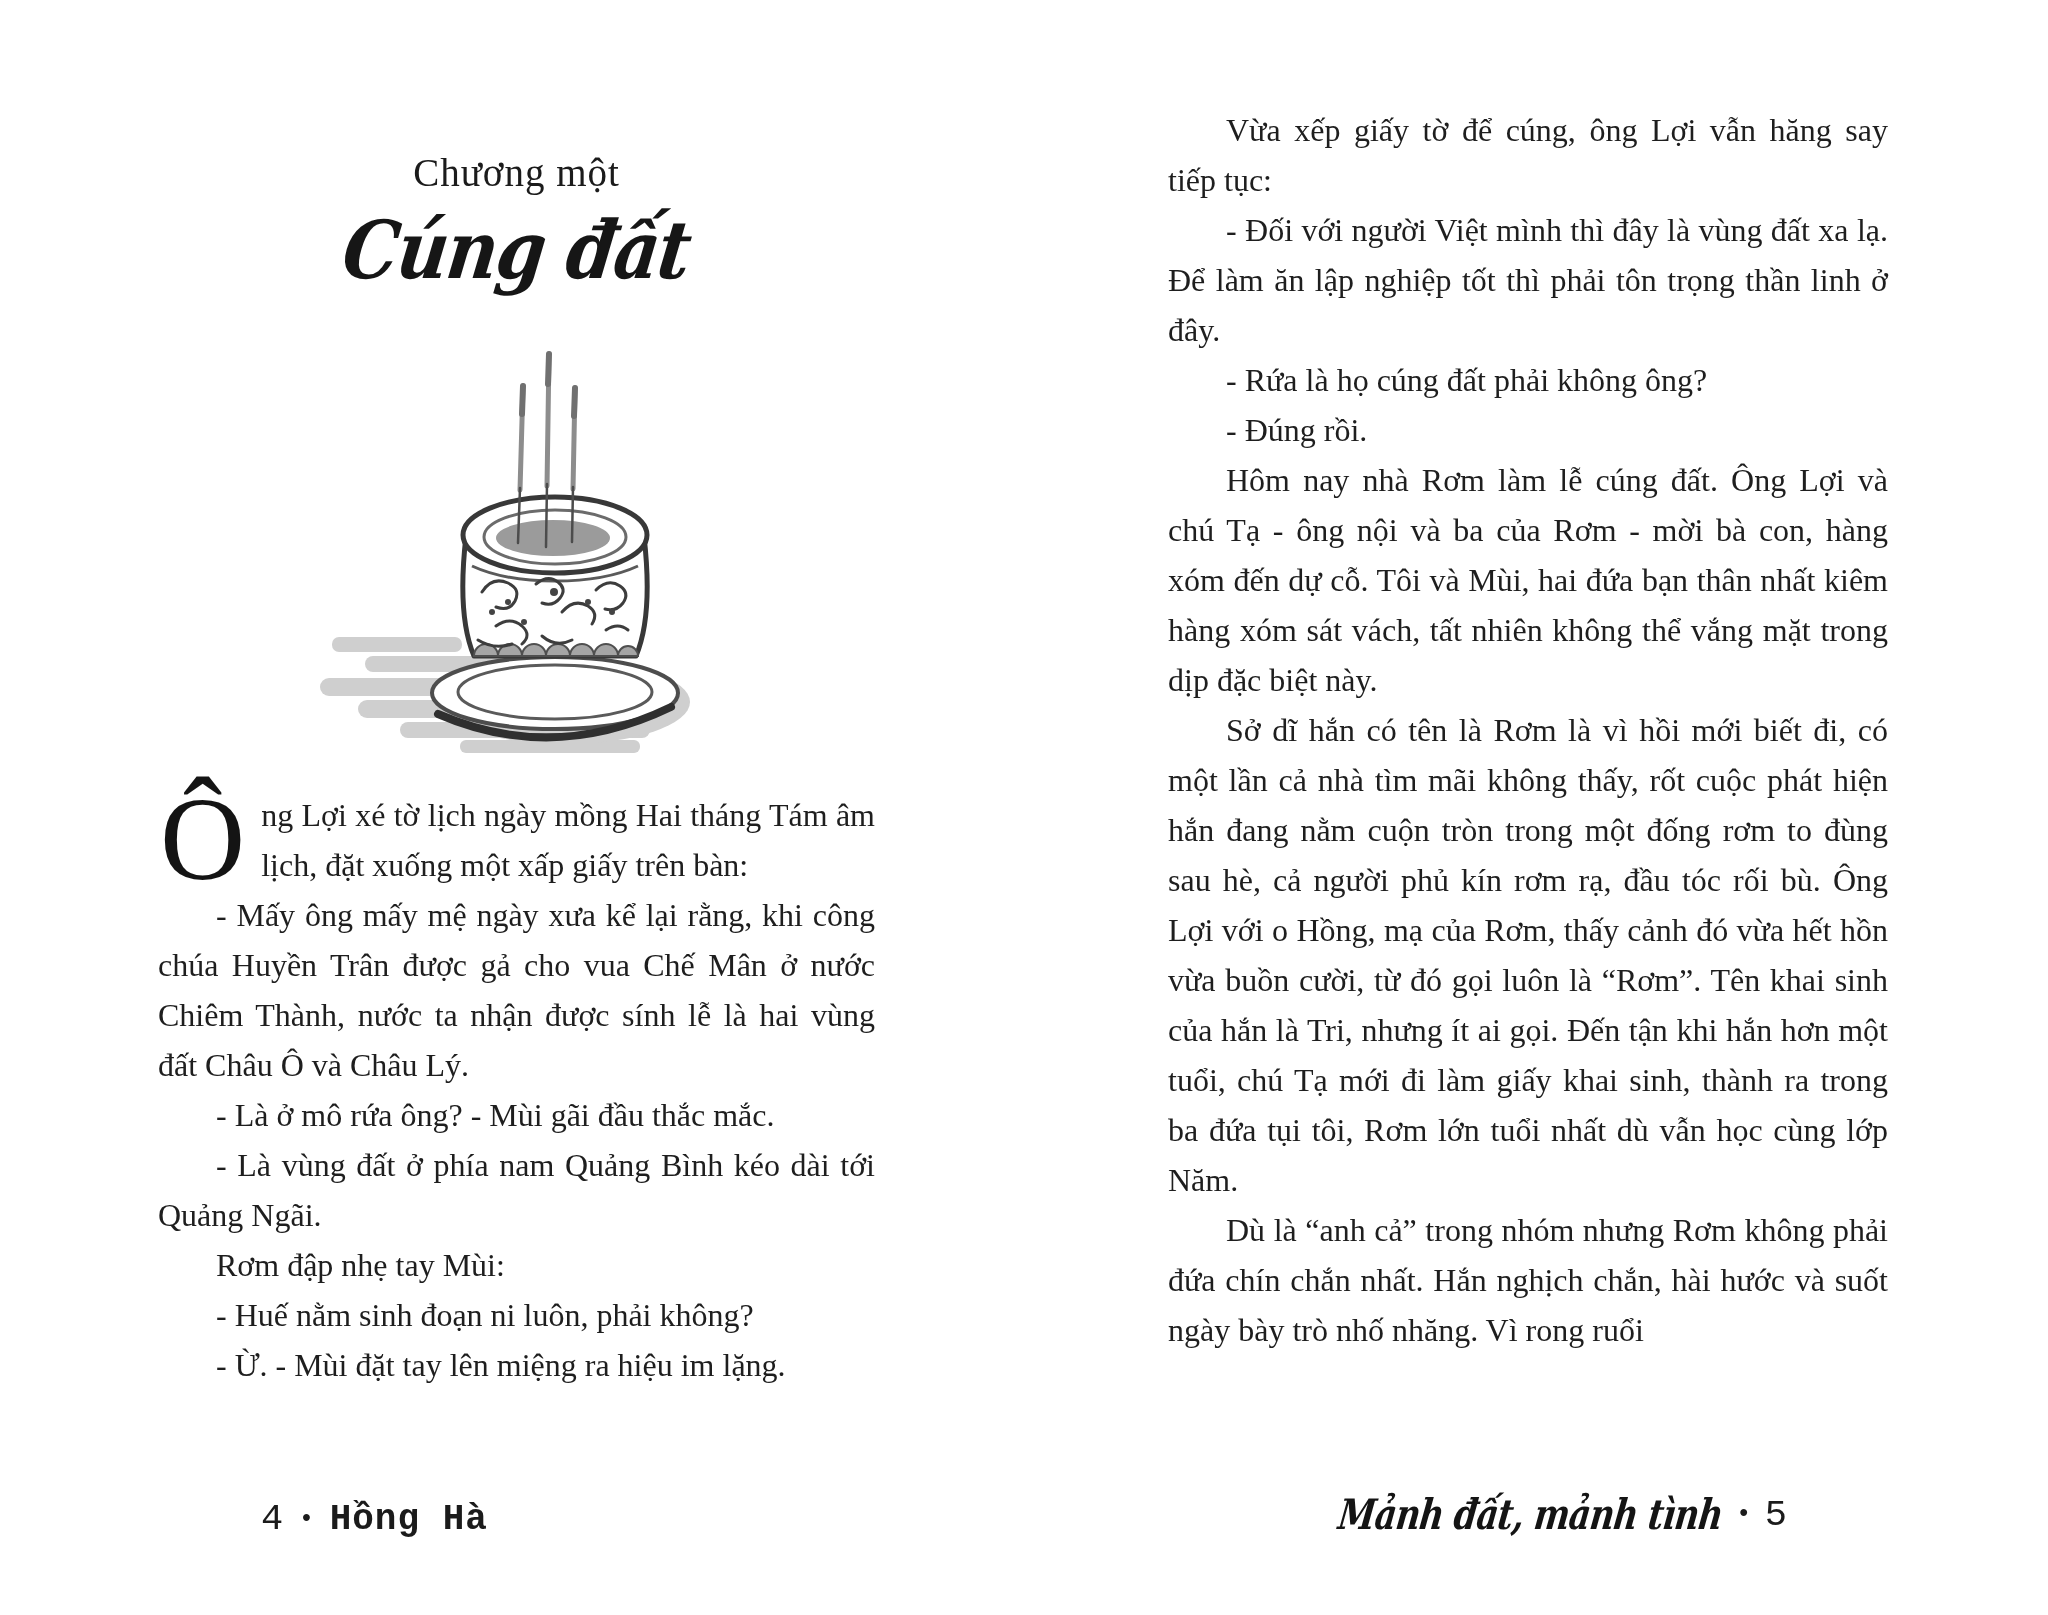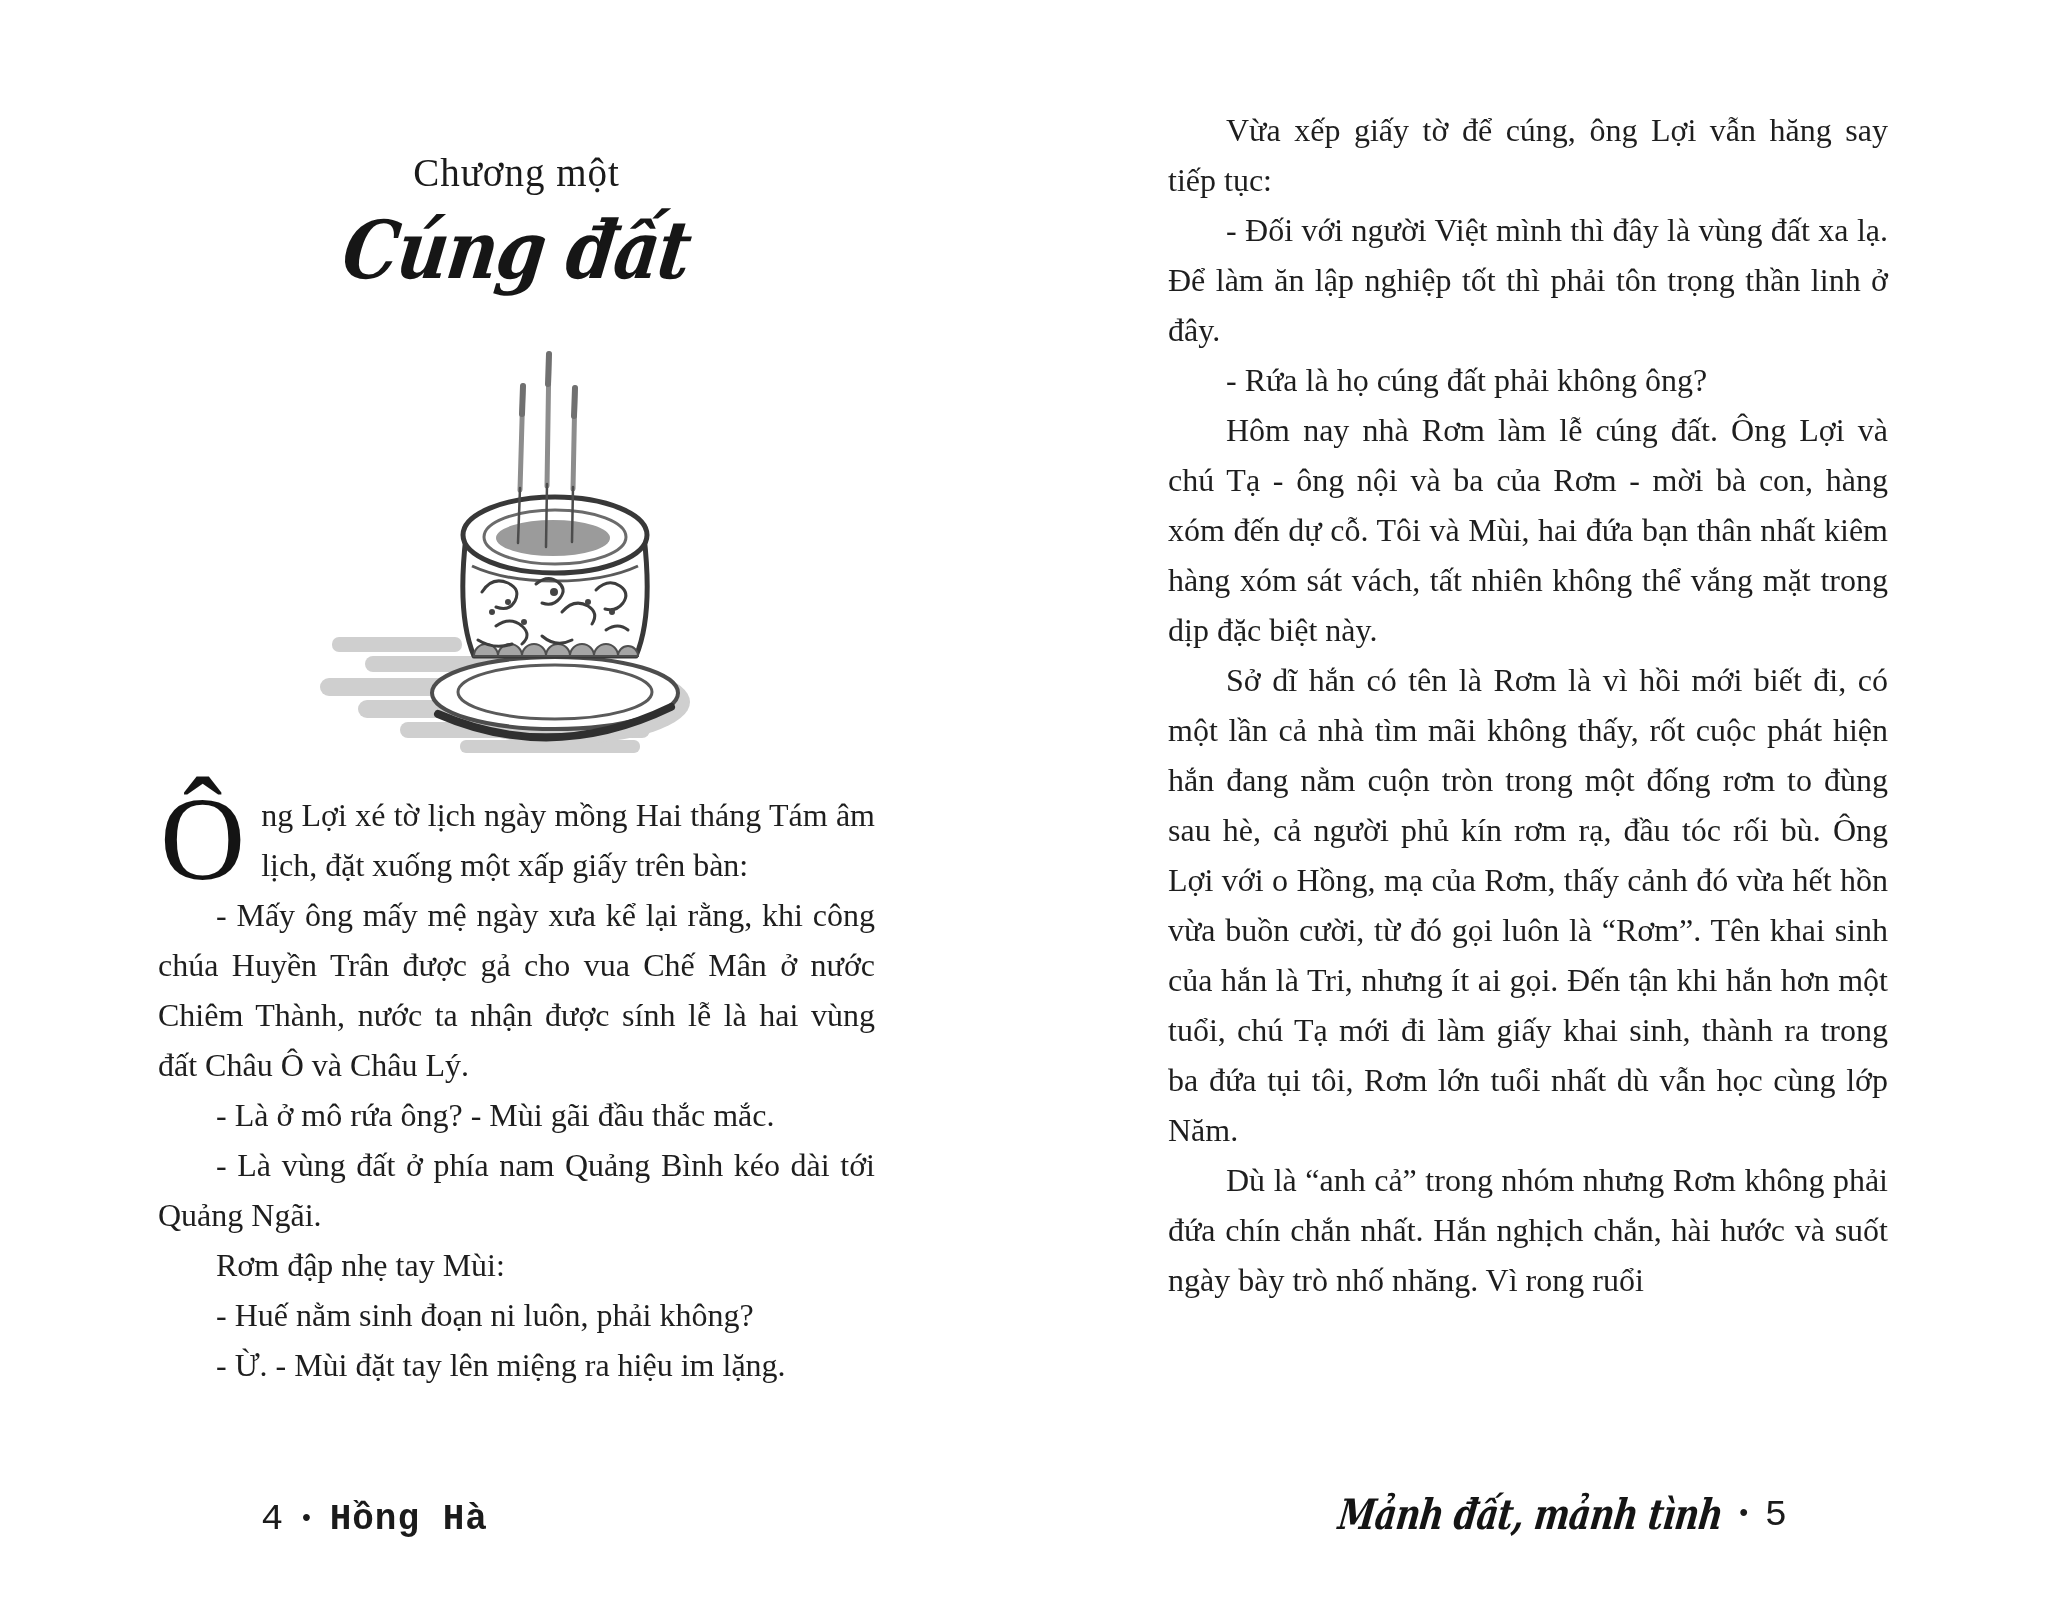--- a/index.html
+++ b/index.html
@@ -140,20 +140,21 @@
       <span class="footer-dot">•</span>
       <span class="footer-author">Hồng Hà</span>
     </div>
   </div>
 
   <div class="page page-right">
     <div class="body-text body-right">
         <p class="para indent-para">Vừa xếp giấy tờ để cúng, ông Lợi vẫn hăng say tiếp tục:</p>
         <p class="para indent-para">- Đối với người Việt mình thì đây là vùng đất xa lạ. Để làm ăn lập nghiệp tốt thì phải tôn trọng thần linh ở đây.</p>
         <p class="para indent-para">- Rứa là họ cúng đất phải không ông?</p>
+        <p class="para indent-para">- Đúng rồi.</p>
         <p class="para indent-para">Hôm nay nhà Rơm làm lễ cúng đất. Ông Lợi và chú Tạ - ông nội và ba của Rơm - mời bà con, hàng xóm đến dự cỗ. Tôi và Mùi, hai đứa bạn thân nhất kiêm hàng xóm sát vách, tất nhiên không thể vắng mặt trong dịp đặc biệt này.</p>
         <p class="para indent-para">Sở dĩ hắn có tên là Rơm là vì hồi mới biết đi, có một lần cả nhà tìm mãi không thấy, rốt cuộc phát hiện hắn đang nằm cuộn tròn trong một đống rơm to đùng sau hè, cả người phủ kín rơm rạ, đầu tóc rối bù. Ông Lợi với o Hồng, mạ của Rơm, thấy cảnh đó vừa hết hồn vừa buồn cười, từ đó gọi luôn là “Rơm”. Tên khai sinh của hắn là Tri, nhưng ít ai gọi. Đến tận khi hắn hơn một tuổi, chú Tạ mới đi làm giấy khai sinh, thành ra trong ba đứa tụi tôi, Rơm lớn tuổi nhất dù vẫn học cùng lớp Năm.</p>
         <p class="para indent-para">Dù là “anh cả” trong nhóm nhưng Rơm không phải đứa chín chắn nhất. Hắn nghịch chắn, hài hước và suốt ngày bày trò nhố nhăng. Vì rong ruổi</p>
       </div>
 
     <div class="footer footer-right">
       <span class="footer-book-title">Mảnh đất, mảnh tình</span>
       <span class="footer-dot">•</span>
       <span class="page-num">5</span>
     </div>

